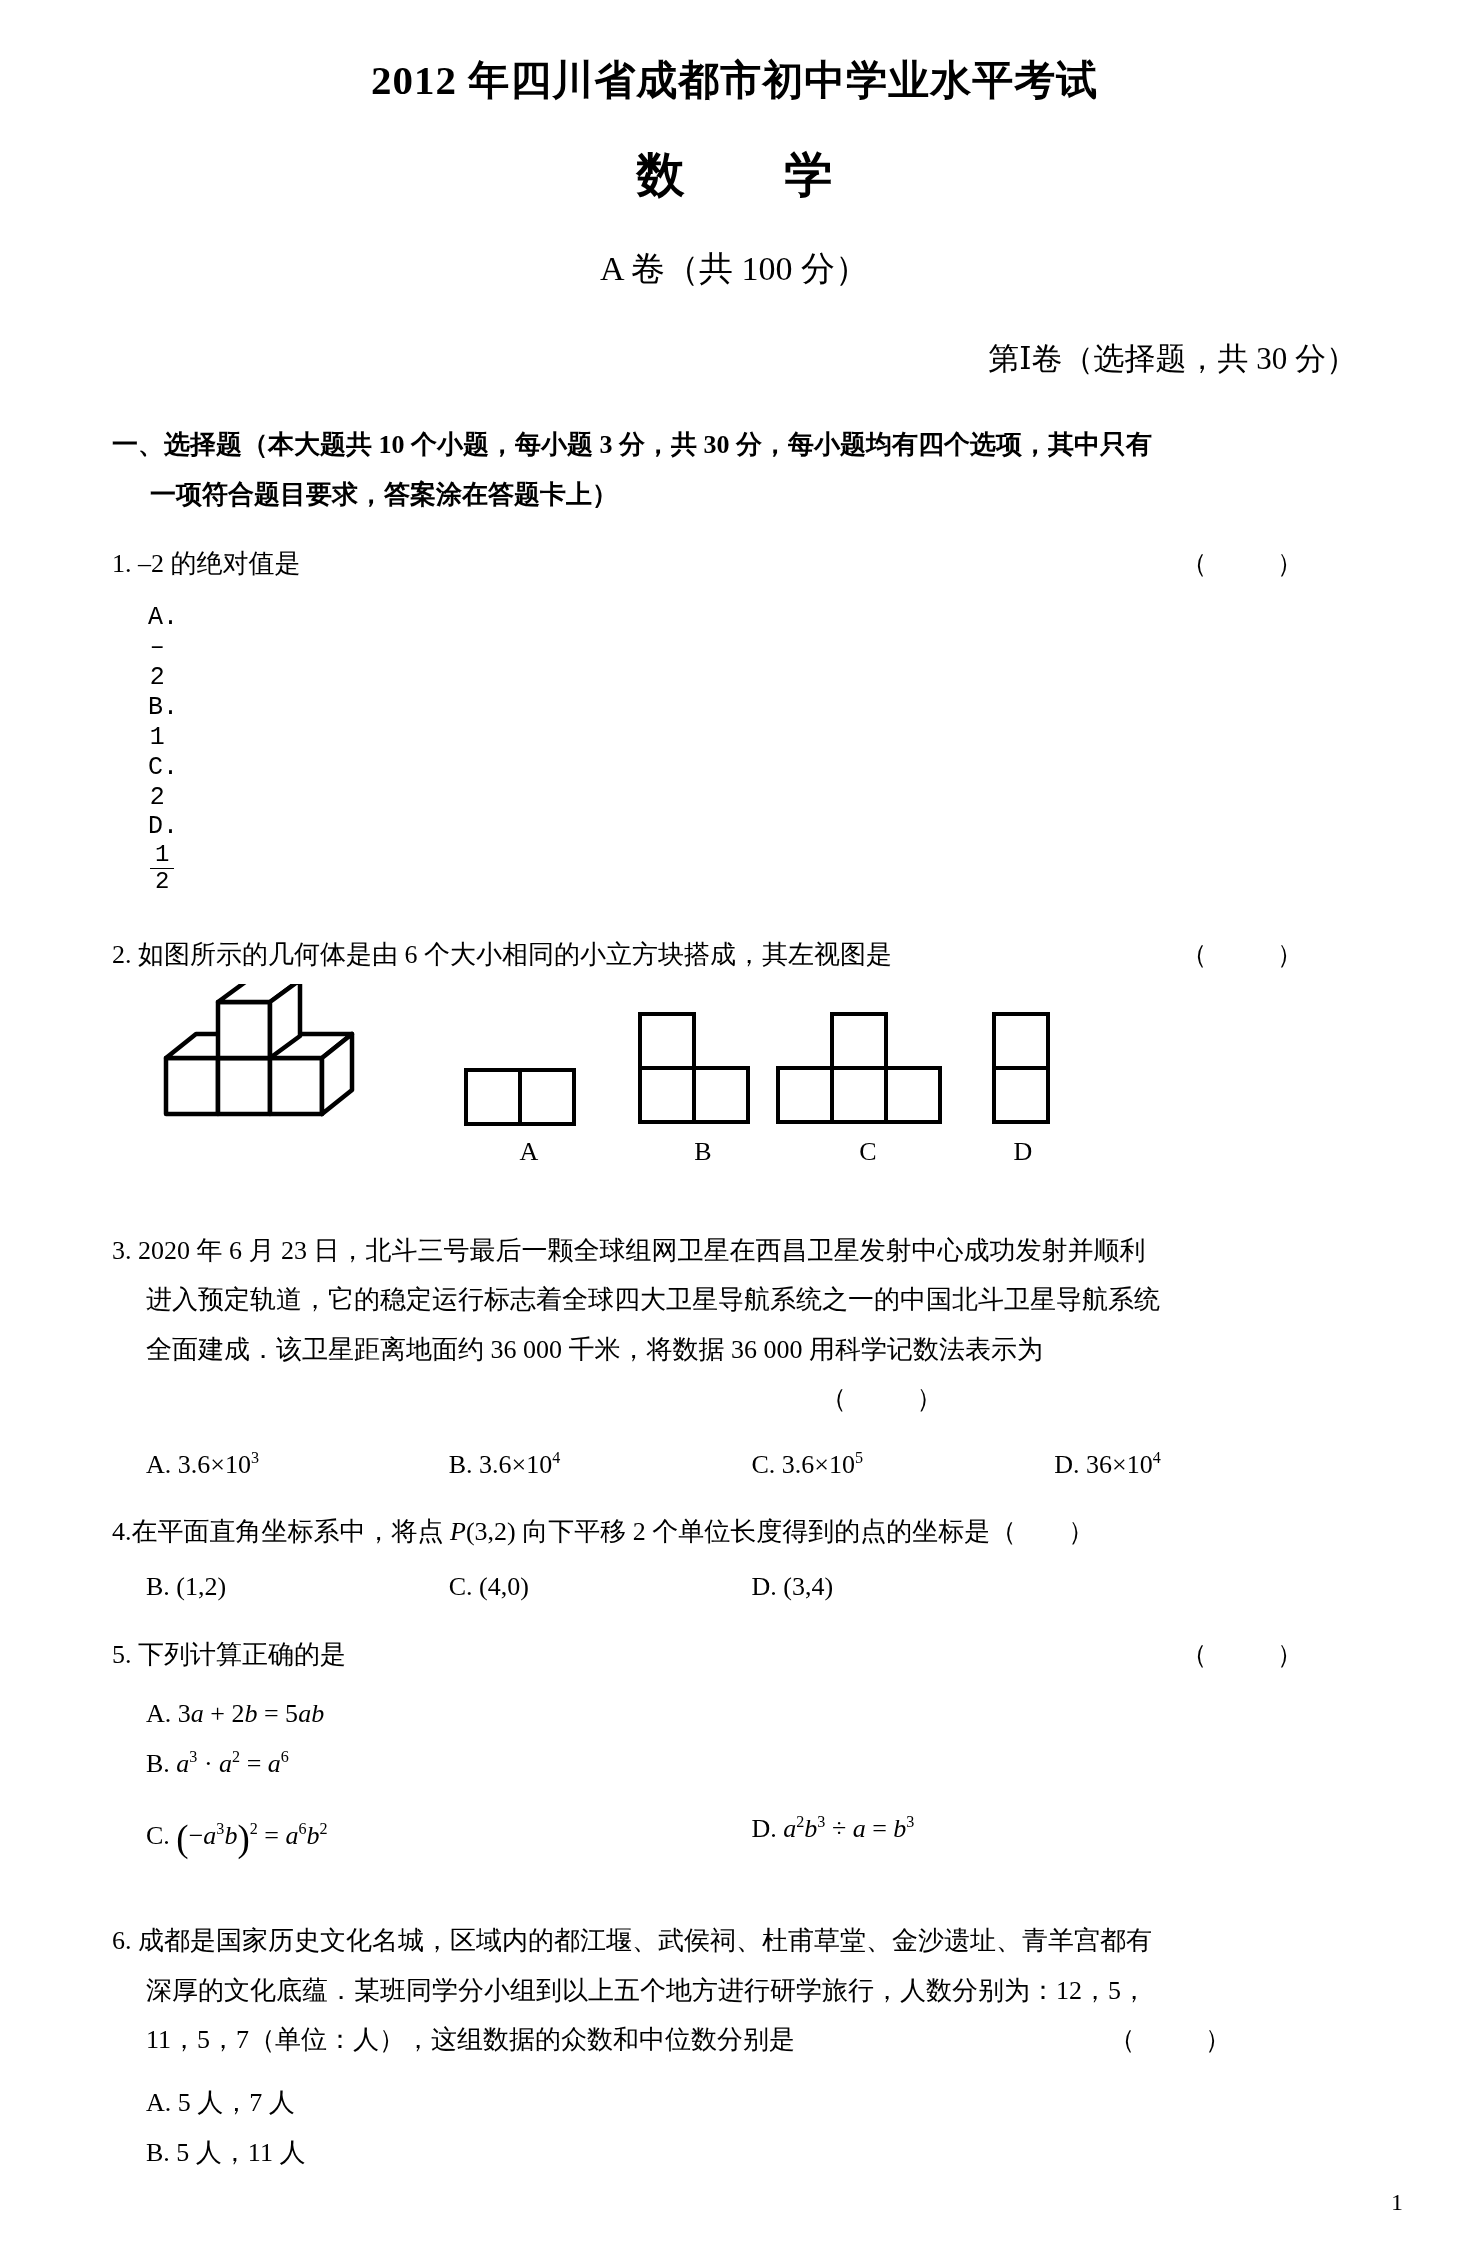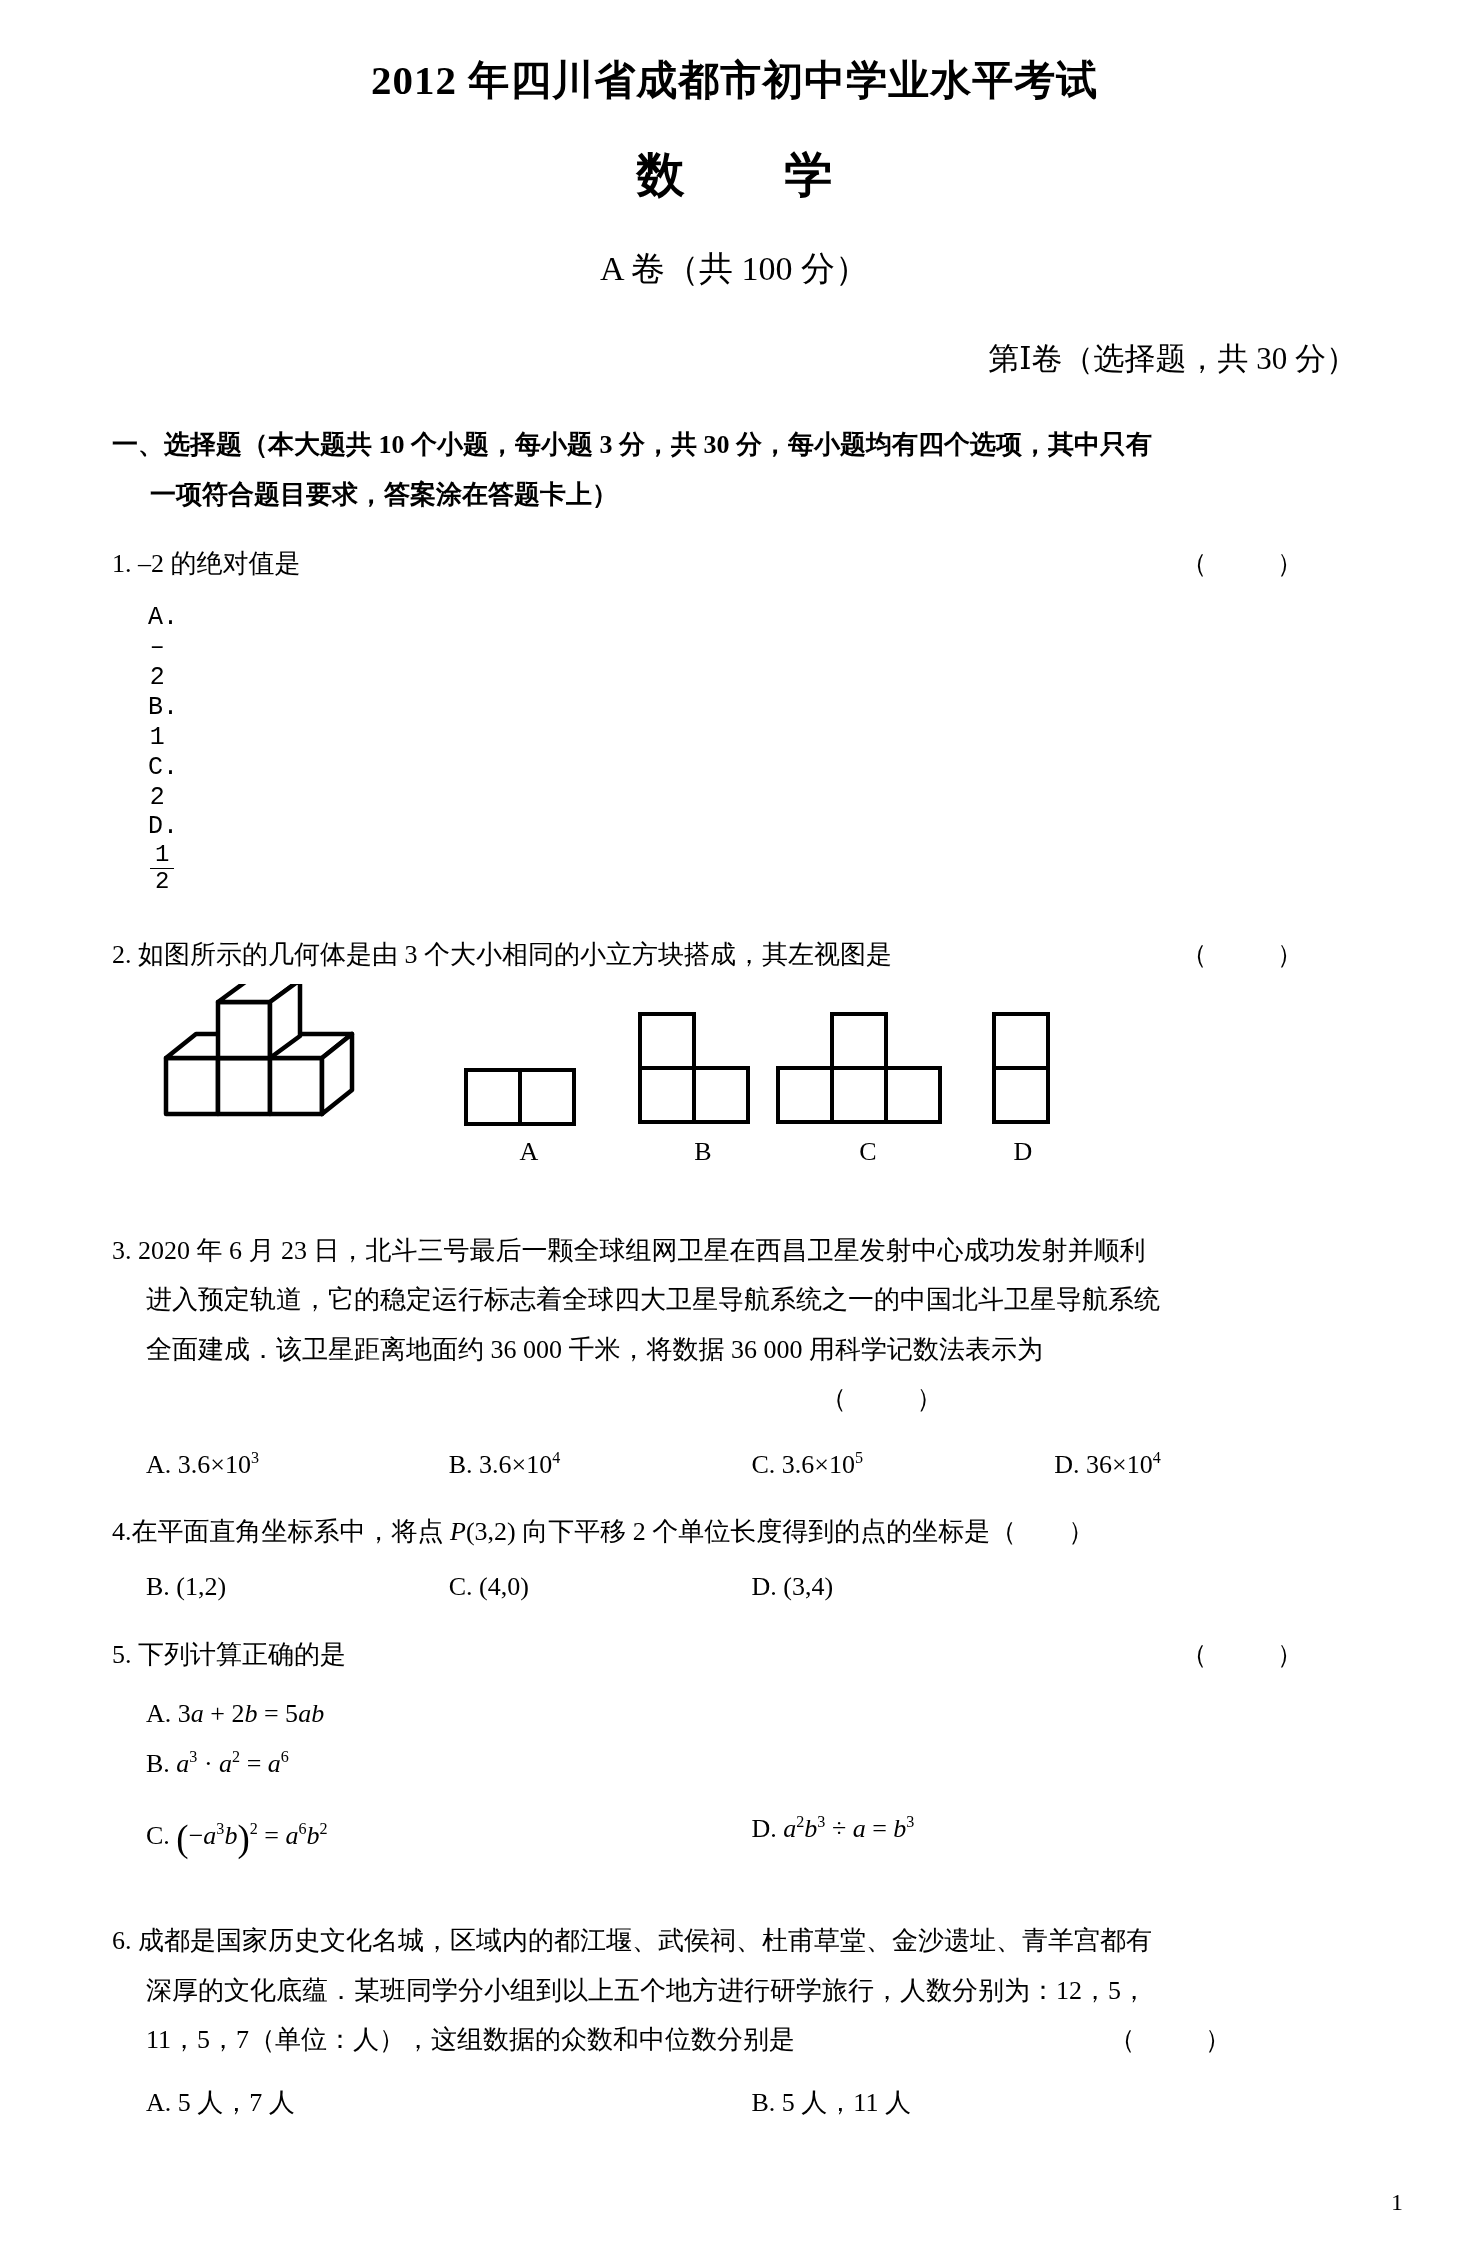--- a/index.html
+++ b/index.html
@@ -214,21 +214,21 @@
             <span class="num">1</span>
             <span class="den">2</span>
           </span>
         </div>
       </div>
     </div>
 
     <div class="q" style="margin-top:26px;">
       <span class="q-stem">
         <span>2.</span>
-        <span>如图所示的几何体是由 3 个大小相同的小立方块搭成，其左视图是</span>
+        <span>如图所示的几何体是由 6 个大小相同的小立方块搭成，其左视图是</span>
         <span class="paren">（　　）</span>
       </span>
 
       <div class="fig-row">
 
         <div class="fig-item" style="left:40px; bottom:14px;">
           <svg width="250" height="150" viewBox="0 0 250 150">
             <g fill="#ffffff" stroke="#000000" stroke-width="4.5" stroke-linejoin="round">
 
               <rect x="14" y="74" width="52" height="56"></rect>
@@ -366,21 +366,21 @@
     <div class="q" style="margin-top:42px;">
       <span class="q-stem">
         <span>6.</span>
         <span>成都是国家历史文化名城，区域内的都江堰、武侯祠、杜甫草堂、金沙遗址、青羊宫都有</span>
       </span>
       <span class="q-cont">深厚的文化底蕴．某班同学分小组到以上五个地方进行研学旅行，人数分别为：12，5，</span>
       <span class="q-cont">
         <span>11，5，7（单位：人），这组数据的众数和中位数分别是</span>
         <span class="paren" style="right:120px;">（　　）</span>
       </span>
-      <div class="opts two" style="margin-top:14px;">
+      <div class="opts two" style="margin-top:14px;flex-direction:column;">
         <div class="opt">
           <span>A.</span>
           <span>5 人，7 人</span>
         </div>
         <div class="opt">
           <span>B.</span>
           <span>5 人，11 人</span>
         </div>
       </div>
     </div>

